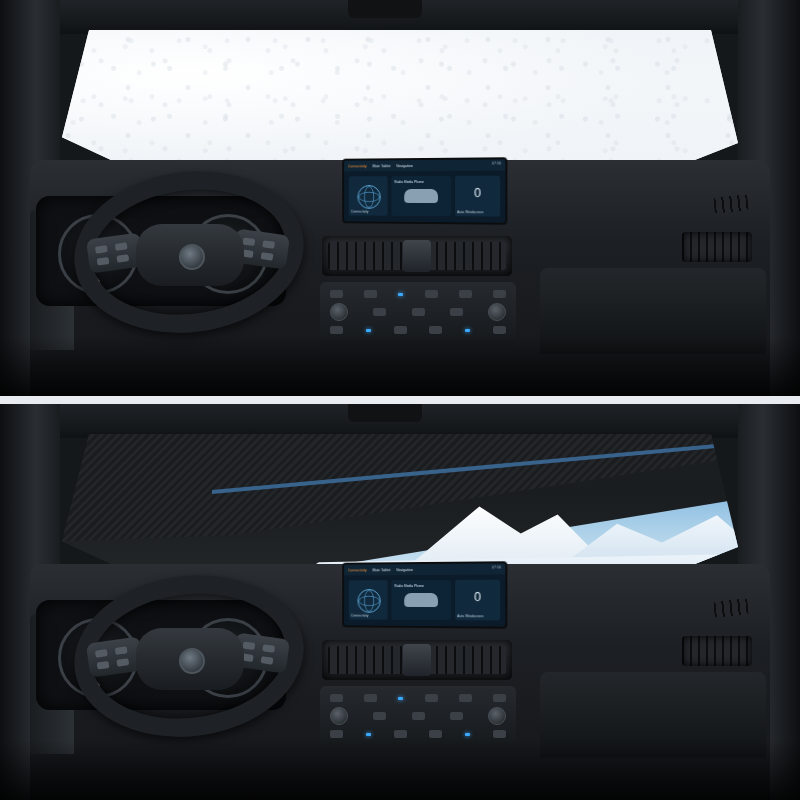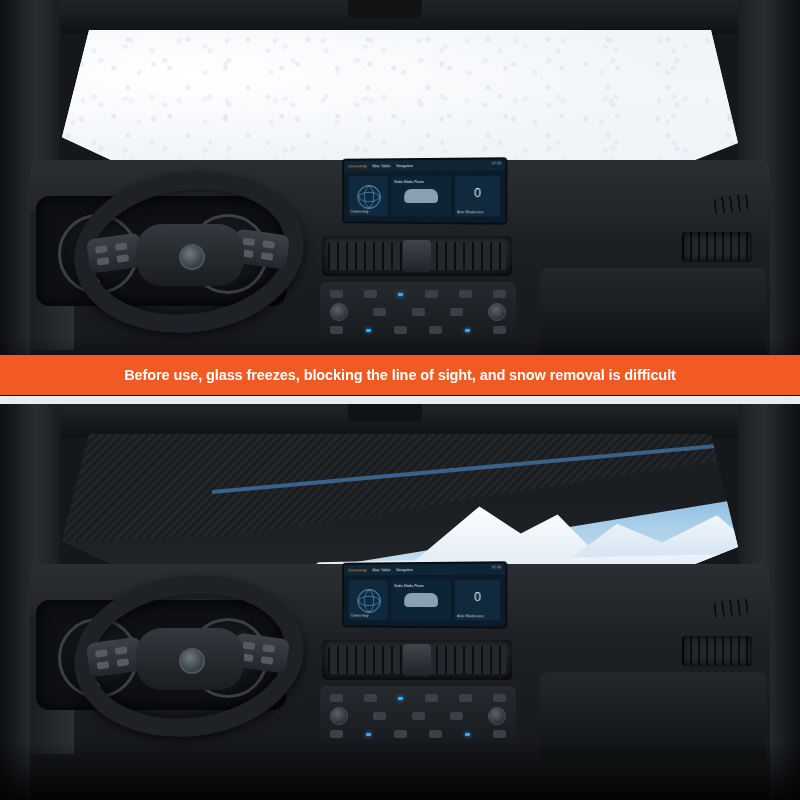--- a/index.html
+++ b/index.html
@@ -542,21 +542,20 @@
             <div class="ctrl-btn"></div>
             <div class="blue-led"></div>
             <div class="ctrl-btn"></div>
         </div>
       </div>
 
       <div class="glovebox"></div>
       <div class="bottom-shadow"></div>
     </div>
 
-    <div class="caption caption-top">Before use, glass freezes, blocking the line of sight, and snow removal is difficult</div>
   </div>
 
   <div class="panel panel-bottom">
     <div class="scene">
       <div class="body-frame"></div>
       <div class="roof"></div>
       <div class="mirror"></div>
       <div class="pillar-left"></div>
       <div class="pillar-right"></div>
 

